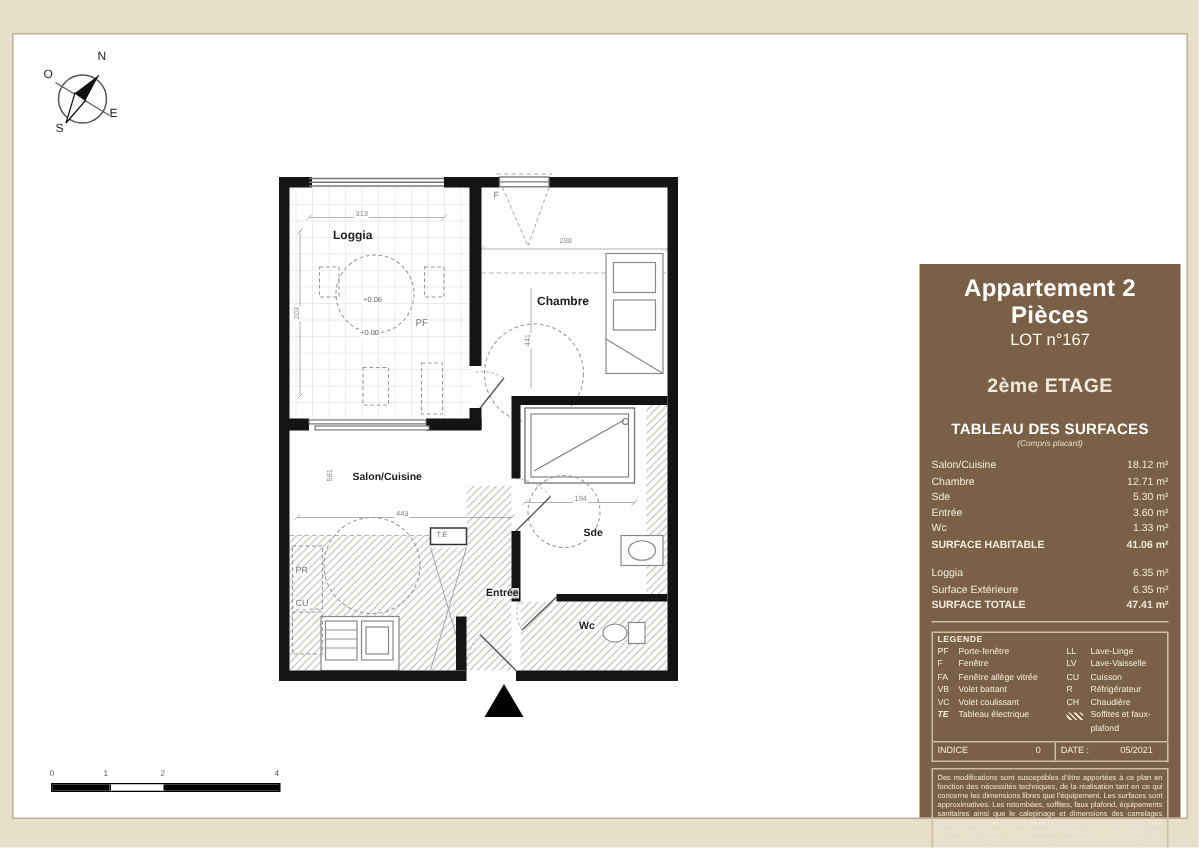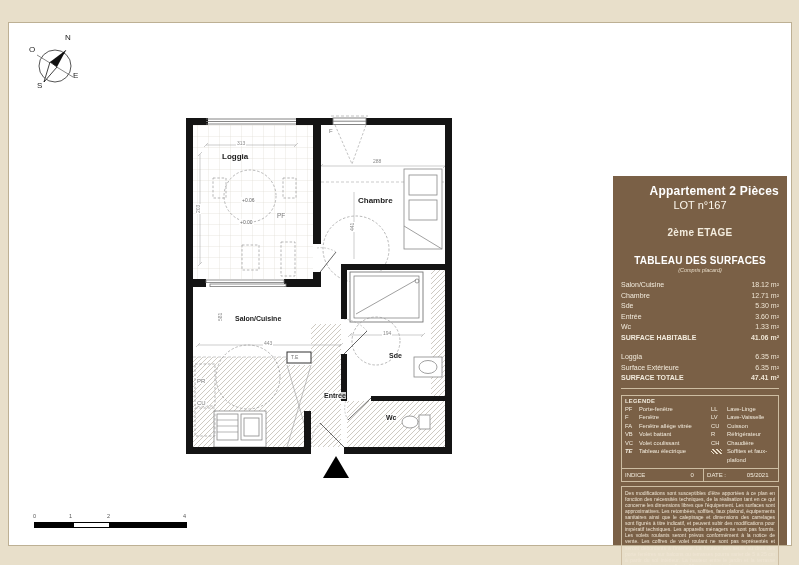--- a/index.html
+++ b/index.html
@@ -18,23 +18,23 @@
   .plan-label { position:absolute; color:#1c1c1c; font-weight:bold; font-size:8px; white-space:nowrap; }
   .plan-label.sm { font-size:7px; }
   .dim-label { position:absolute; font-size:5px; color:#8a8a8a; background:#fff; padding:0 1px; white-space:nowrap; line-height:5px; }
   .dim-label.rot { transform:rotate(-90deg); transform-origin:left top; }
   .anno-label { position:absolute; font-size:6px; color:#777; background:rgba(255,255,255,.8); padding:0 1px; white-space:nowrap; line-height:6px; }
   .lvl { font-size:5px; color:#666; }
 
   
   .panel { position:absolute; left:604px; top:153px; width:174px; height:369px;
            background:#7a6046; color:#f2ebdd; padding:8px 8px 6px 8px; }
-  .p-title { text-align:right; font-size:12px; font-weight:bold; color:#fff; letter-spacing:.2px; }
+  .p-title { text-align:center; font-size:16px; font-weight:bold; color:#fff; letter-spacing:.2px; }
   .p-lot { text-align:center; font-size:11px; color:#fdf8ee; margin-top:1px; }
-  .p-floor { text-align:center; font-size:10px; font-weight:bold; margin-top:16px; letter-spacing:.3px; }
+  .p-floor { text-align:center; font-size:13px; font-weight:bold; margin-top:16px; letter-spacing:.3px; }
   .p-surftitle { text-align:center; font-size:10px; font-weight:bold; margin-top:17px; color:#fff; letter-spacing:.2px; }
   .p-surfsub { text-align:center; font-size:5.5px; font-style:italic; color:#e4d8c4; margin-top:1px; }
   .surf-table { margin-top:7px; border-bottom:1px solid #cdbda2; padding-bottom:4px; }
   .srow { display:flex; justify-content:space-between; font-size:7px; line-height:10.5px; }
   .srow .val { color:#efe5d4; }
   .srow.bold { font-weight:bold; }
   .srow.spacer { height:9px; }
 
   .legend-box { border:1px solid #cdbda2; margin-top:6px; padding:2px 3px 3px 3px; }
   .legend-title { font-size:5.8px; font-weight:bold; letter-spacing:.3px; margin-bottom:1px; }

